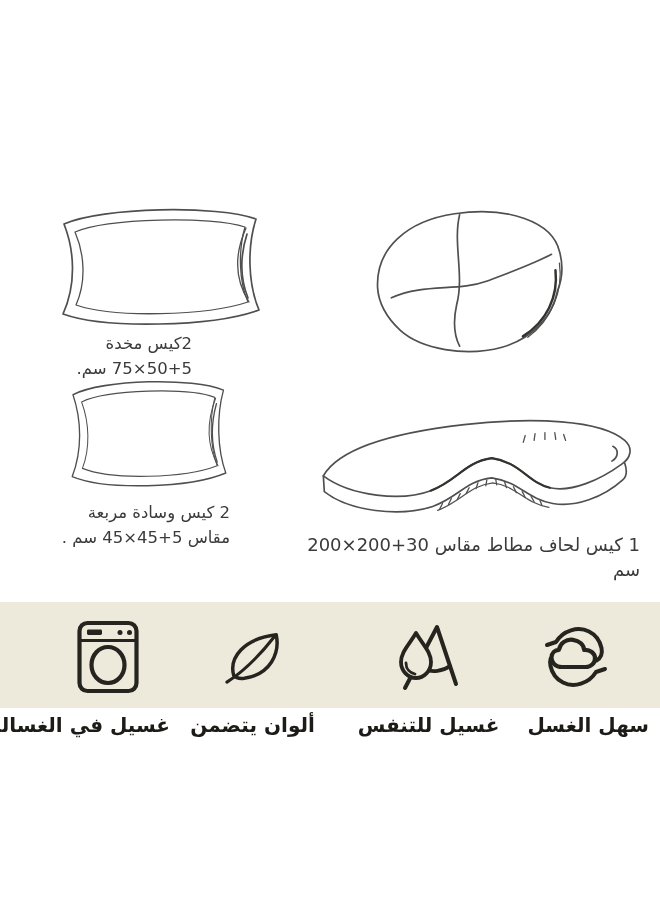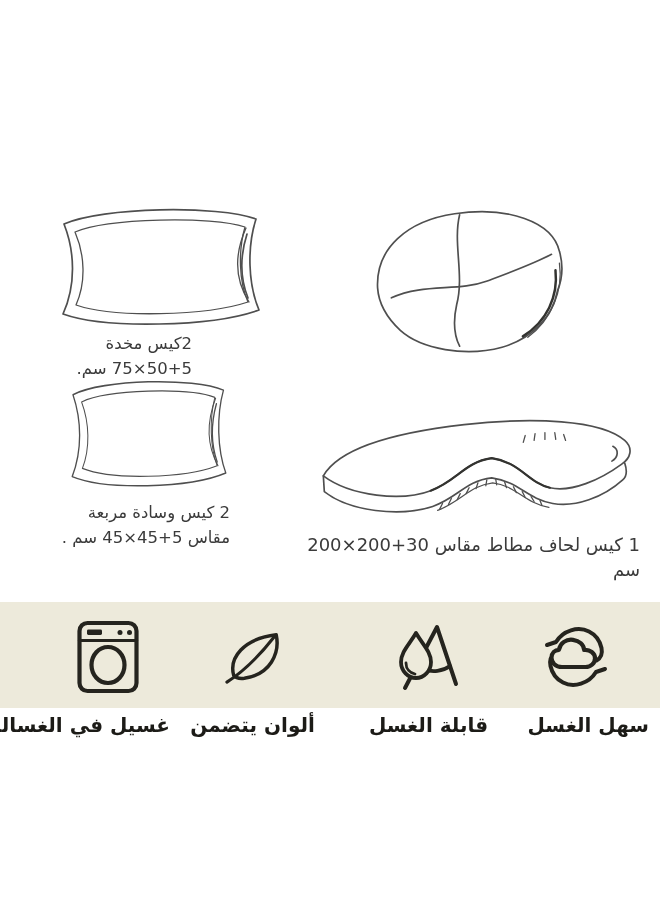--- a/index.html
+++ b/index.html
@@ -139,16 +139,16 @@
   <div class="abs" style="left:541px;top:622px;">
     <svg class="icon" width="70" height="70" viewBox="0 0 70 70">
       <path d="M6,23 L15,20 C22,8.5 37,4 48,9.5 C55,13 59,19 60.5,26 C61.5,31 60,36 55.5,38.5 L49,35" style="stroke-width:4;"></path>
       <path d="M64,47 L55,50 C48,61.5 33,66 22,60.5 C15,57 11,51 9.5,44 C8.5,39 10,34 14.5,31.5 L21,35" style="stroke-width:4;"></path>
       <path class="bgfill" d="M21,45 C14.5,45 10.5,40.5 10.5,35.8 C10.5,31 14,28 18,27.8 C19,21 25.5,16.8 32,17.8 C38.5,18.8 42.8,23 43.2,28 C49,27.5 54,31.2 54,36.2 C54,41.2 49.8,45 44.5,45 Z"></path>
     </svg>
   </div>
 
   <div class="abs feature-label" dir="rtl" style="left:5px;width:165px;">غسيل في الغسالة</div>
   <div class="abs feature-label" dir="rtl" style="left:180px;width:145px;">ألوان يتضمن</div>
-  <div class="abs feature-label" dir="rtl" style="left:356px;width:145px;">قابلة الغسل</div>
+  <div class="abs feature-label" dir="rtl" style="left:356px;width:145px;">غسيل للتنفس</div>
   <div class="abs feature-label" dir="rtl" style="left:504px;width:145px;text-align:right;">سهل الغسل</div>
 
 </div>
 
 </body></html>

